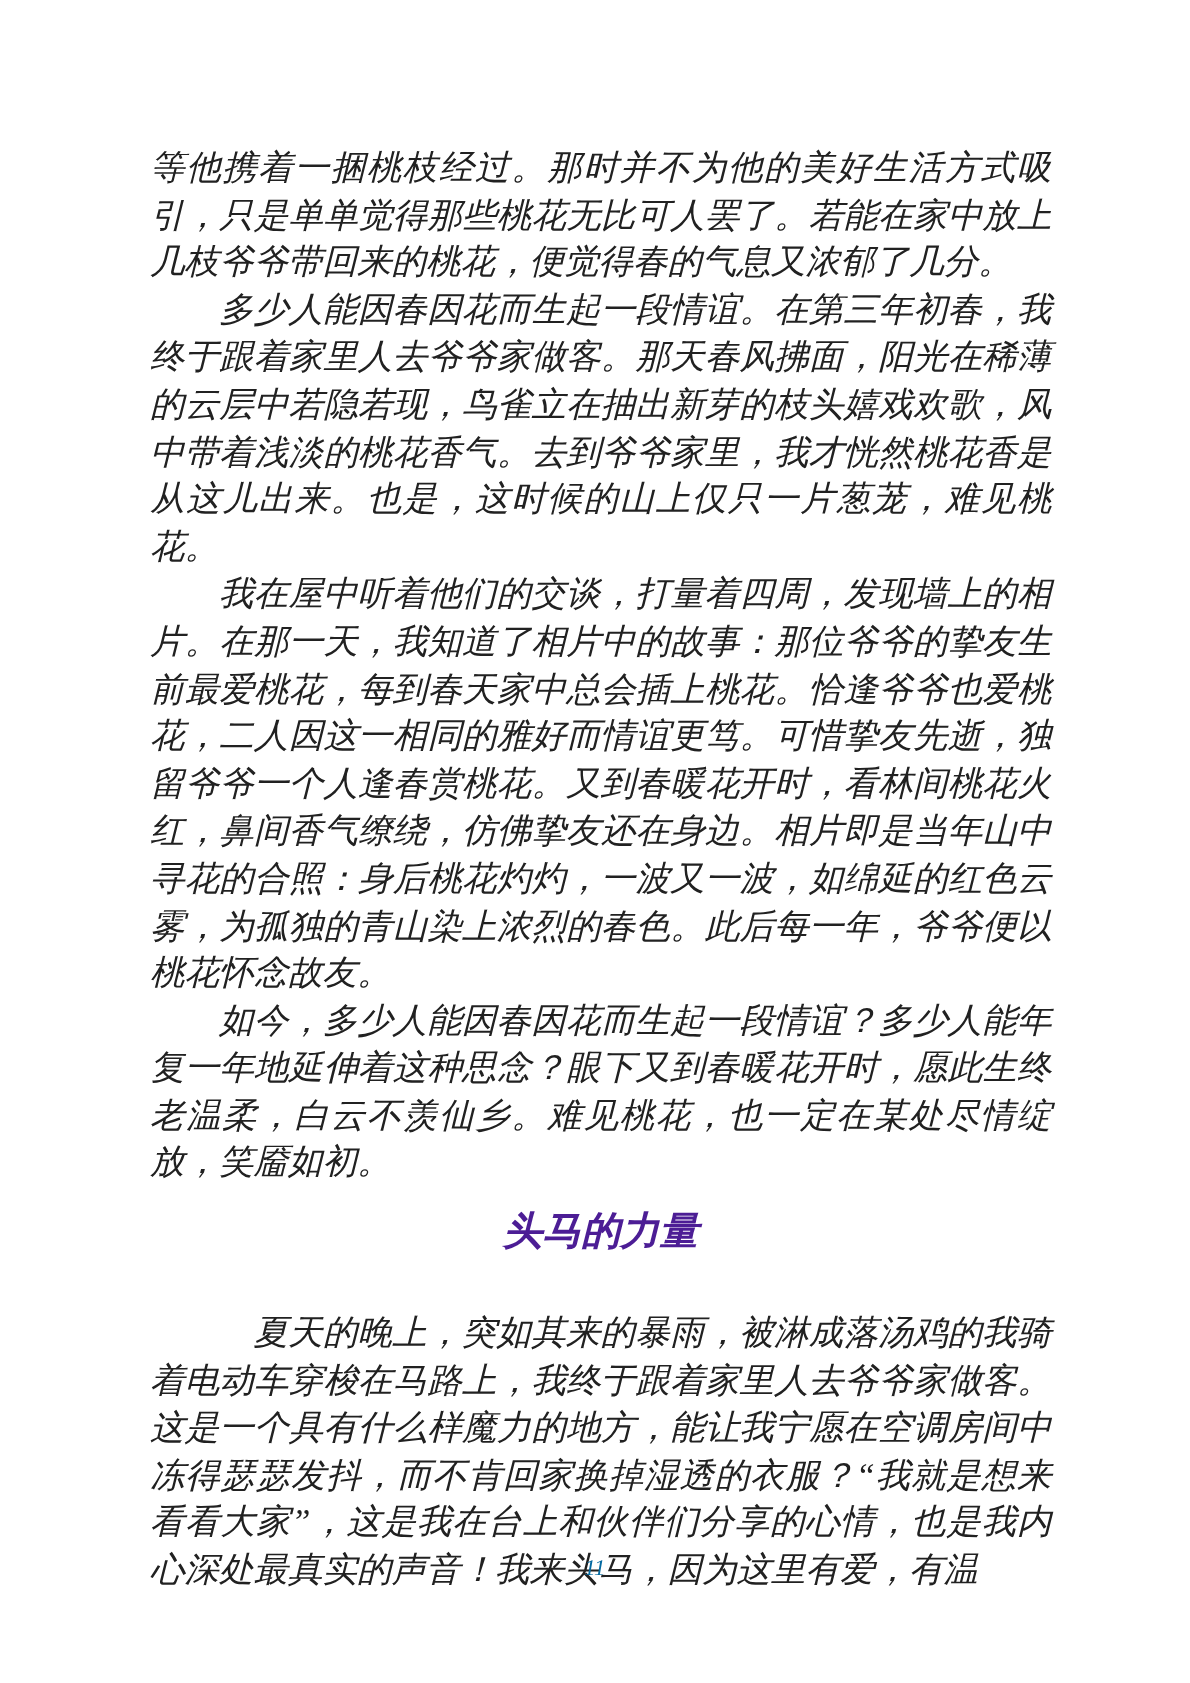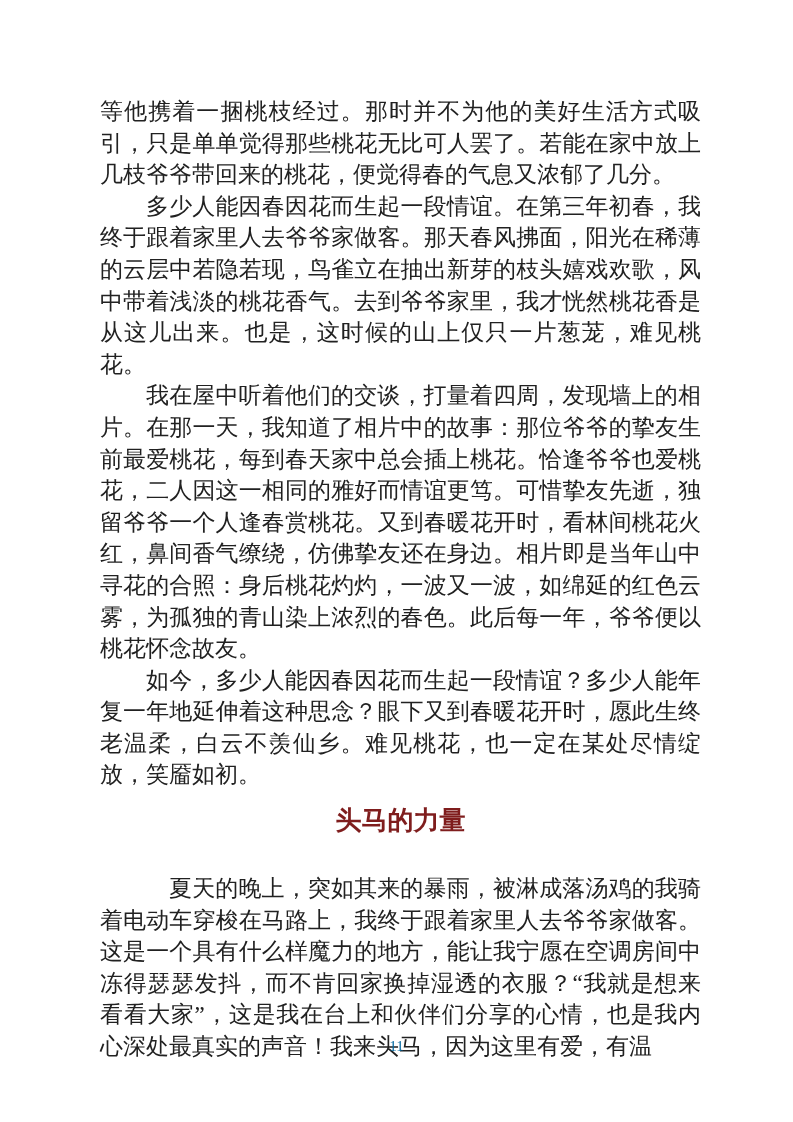--- a/index.html
+++ b/index.html
@@ -7,20 +7,21 @@
     padding: 0;
     background: #ffffff;
   }
   .page {
     position: relative;
     width: 793px;
     height: 1122px;
     background: #ffffff;
     overflow: hidden;
     font-family: "Liberation Serif", "DejaVu Serif", serif;
+    font-style: italic;
   }
   .content {
     position: absolute;
     left: 100px;
     top: 96px;
     width: 601px;
   }
   .body-para {
     margin: 0;
     font-size: 23px;
@@ -40,21 +41,21 @@
     float: right;
     text-indent: 0;
     color: #212121;
   }
   .article-title {
     margin: 14px 0 38px 0;
     font-family: "Liberation Sans", "DejaVu Sans", sans-serif;
     font-size: 26px;
     line-height: 30px;
     font-weight: bold;
-    color: #7f1d1d;
+    color: #4c1d95;
     text-align: center;
     text-indent: 0;
   }
   .page-number {
     position: absolute;
     left: 0;
     right: 0;
     top: 1038px;
     text-align: center;
     font-family: "Liberation Serif", "DejaVu Serif", serif;

